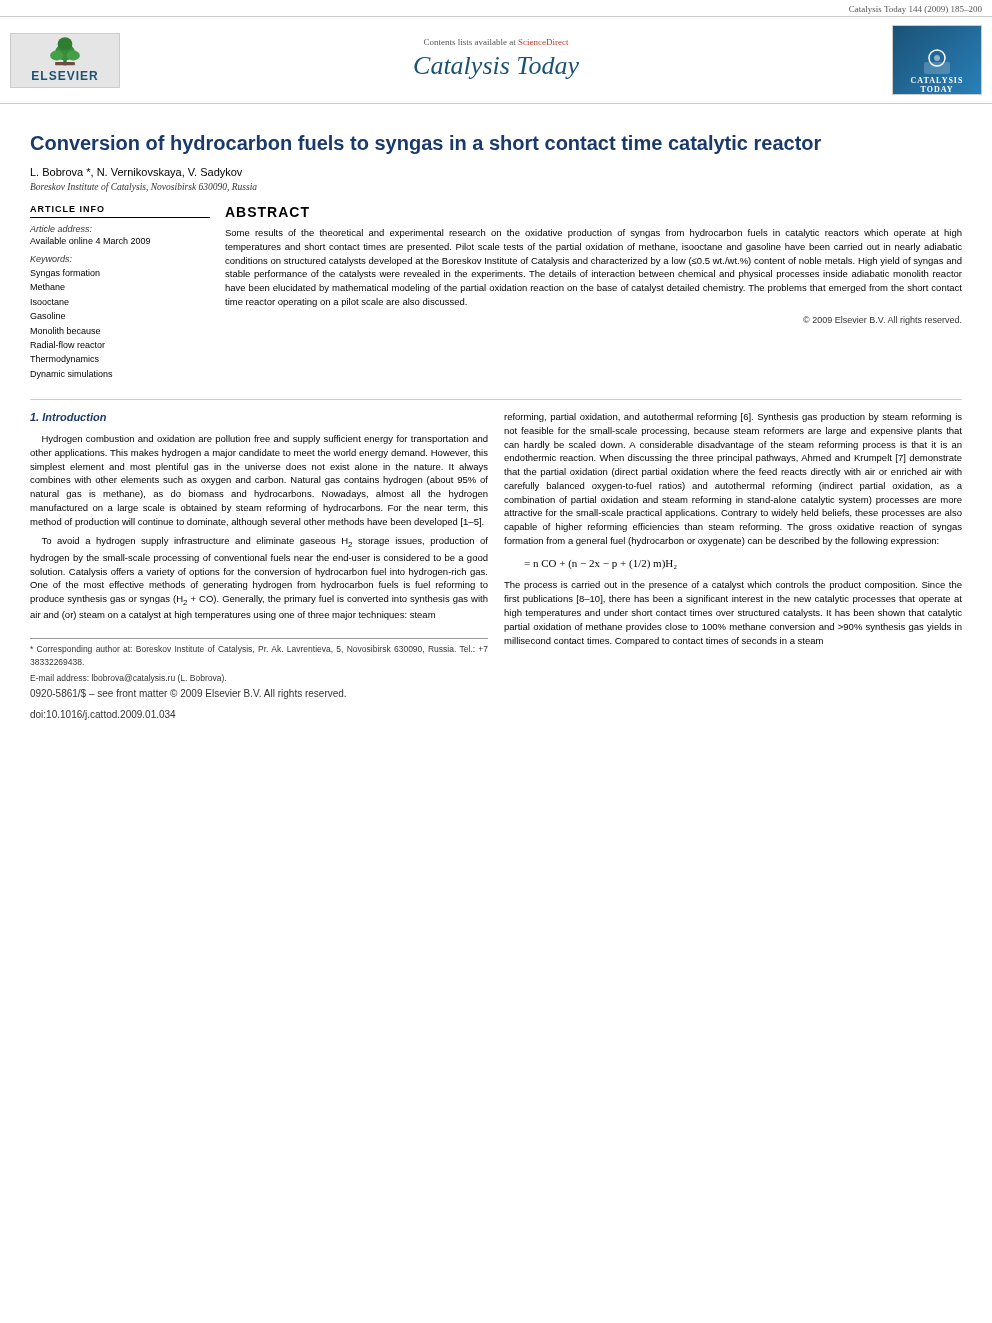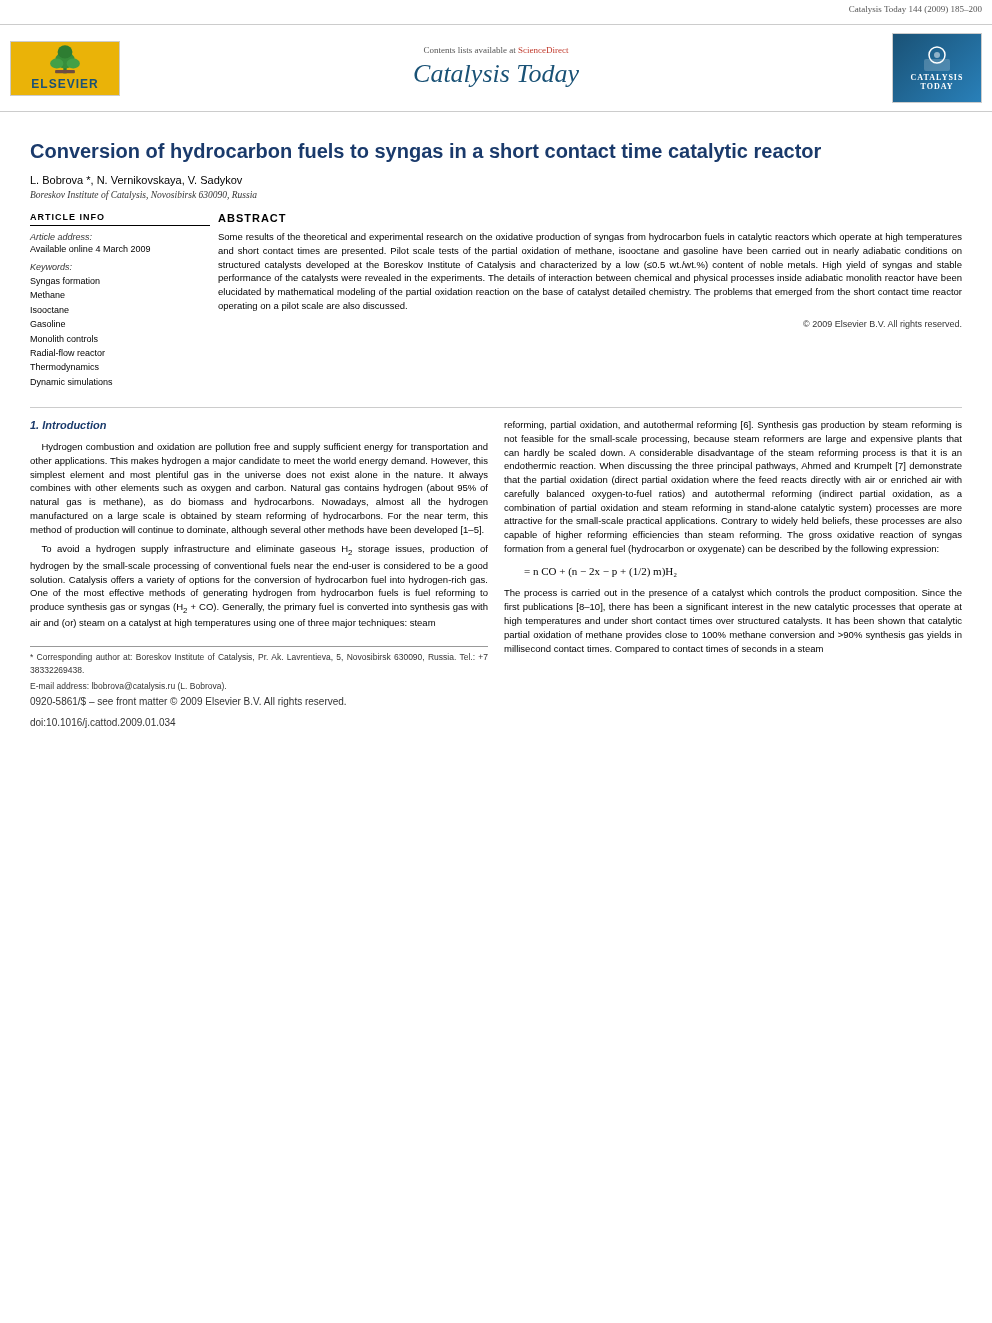--- a/index.html
+++ b/index.html
@@ -8,42 +8,42 @@
       font-family: 'Times New Roman', Times, serif;
       font-size: 10px;
       color: #000;
       width: 992px;
       min-height: 1323px;
     }
     .top-bar {
       text-align: right;
       font-size: 9px;
       color: #555;
-      padding: 4px 10px 10px;
+      padding: 4px 10px 2px;
       border-bottom: 1px solid #ccc;
     }
     .header {
       display: flex;
       align-items: center;
       justify-content: space-between;
       padding: 8px 10px;
       border-bottom: 1px solid #ccc;
     }
     .header-left {
       width: 120px;
     }
     .elsevier-logo {
       width: 110px;
       height: 55px;
       position: relative;
     }
     .elsevier-logo .logo-box {
       width: 110px;
       height: 55px;
-      background: #eab308;
+      background: #e5e5e5;
       border: 1px solid #ccc;
       display: flex;
       flex-direction: column;
       align-items: center;
       justify-content: flex-end;
       padding-bottom: 4px;
     }
     .elsevier-text {
       font-family: Arial, sans-serif;
       font-size: 12px;
@@ -85,21 +85,21 @@
       display: flex;
       justify-content: flex-end;
     }
     .catalysis-logo {
       width: 90px;
       height: 70px;
       background: linear-gradient(135deg, #1a5276 0%, #2980b9 100%);
       display: flex;
       flex-direction: column;
       align-items: center;
-      justify-content: center;
+      justify-content: flex-end;
       color: white;
       font-size: 9px;
       font-weight: bold;
       letter-spacing: 1px;
       border: 1px solid #ccc;
     }
 
     .paper-content {
       padding: 10px 30px 20px;
     }
@@ -118,21 +118,21 @@
     }
     .affiliation {
       font-size: 9.5px;
       font-style: italic;
       color: #333;
       margin-bottom: 12px;
     }
 
     .two-col {
       display: flex;
-      gap: 8px;
+      gap: 15px;
       margin-bottom: 10px;
       justify-content: flex-end;
     }
     .article-info {
       width: 180px;
       flex-shrink: 0;
     }
     .article-info h3 {
       font-size: 9px;
       font-variant: small-caps;
@@ -165,21 +165,21 @@
     }
     .keywords-list {
       font-size: 9px;
       font-family: Arial, sans-serif;
       line-height: 1.6;
     }
     .abstract-col {
       flex: 1;
     }
     .abstract-col h3 {
-      font-size: 11px;
+      font-size: 14px;
       font-variant: small-caps;
       letter-spacing: 1px;
       margin-bottom: 6px;
       font-family: Arial, sans-serif;
     }
     .abstract-text {
       font-size: 9.5px;
       line-height: 1.45;
       text-align: justify;
       font-family: Arial, sans-serif;
@@ -309,21 +309,21 @@
         <div class="info-label">Article address:</div>
         <div class="info-value">Available online 4 March 2009</div>
       </div>
       <div class="info-section">
         <div class="keywords-label">Keywords:</div>
         <div class="keywords-list" id="keywords-list">
             <div>Syngas formation</div>
             <div>Methane</div>
             <div>Isooctane</div>
             <div>Gasoline</div>
-            <div>Monolith controls</div>
+            <div>Monolith because</div>
             <div>Radial-flow reactor</div>
             <div>Thermodynamics</div>
             <div>Dynamic simulations</div>
           </div>
       </div>
     </div>
 
     <div class="abstract-col">
       <h3>ABSTRACT</h3>
       <div class="abstract-text">

